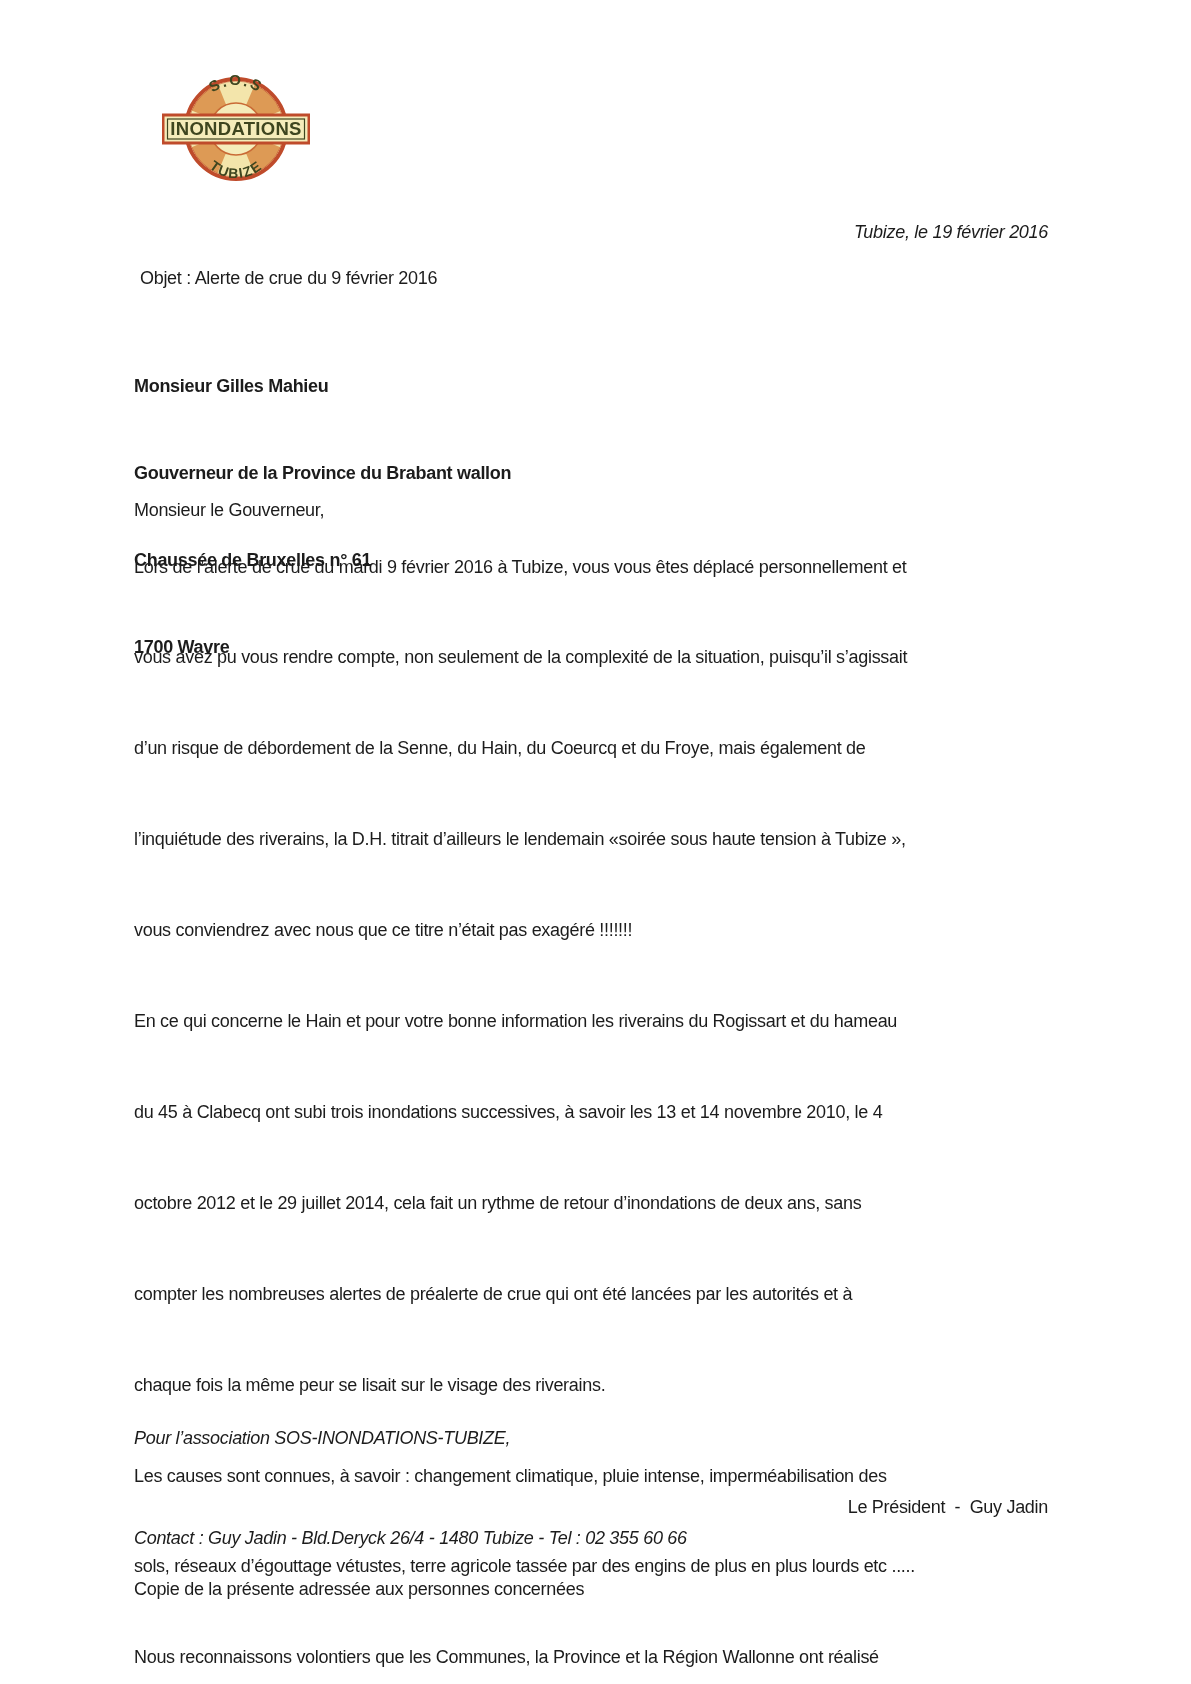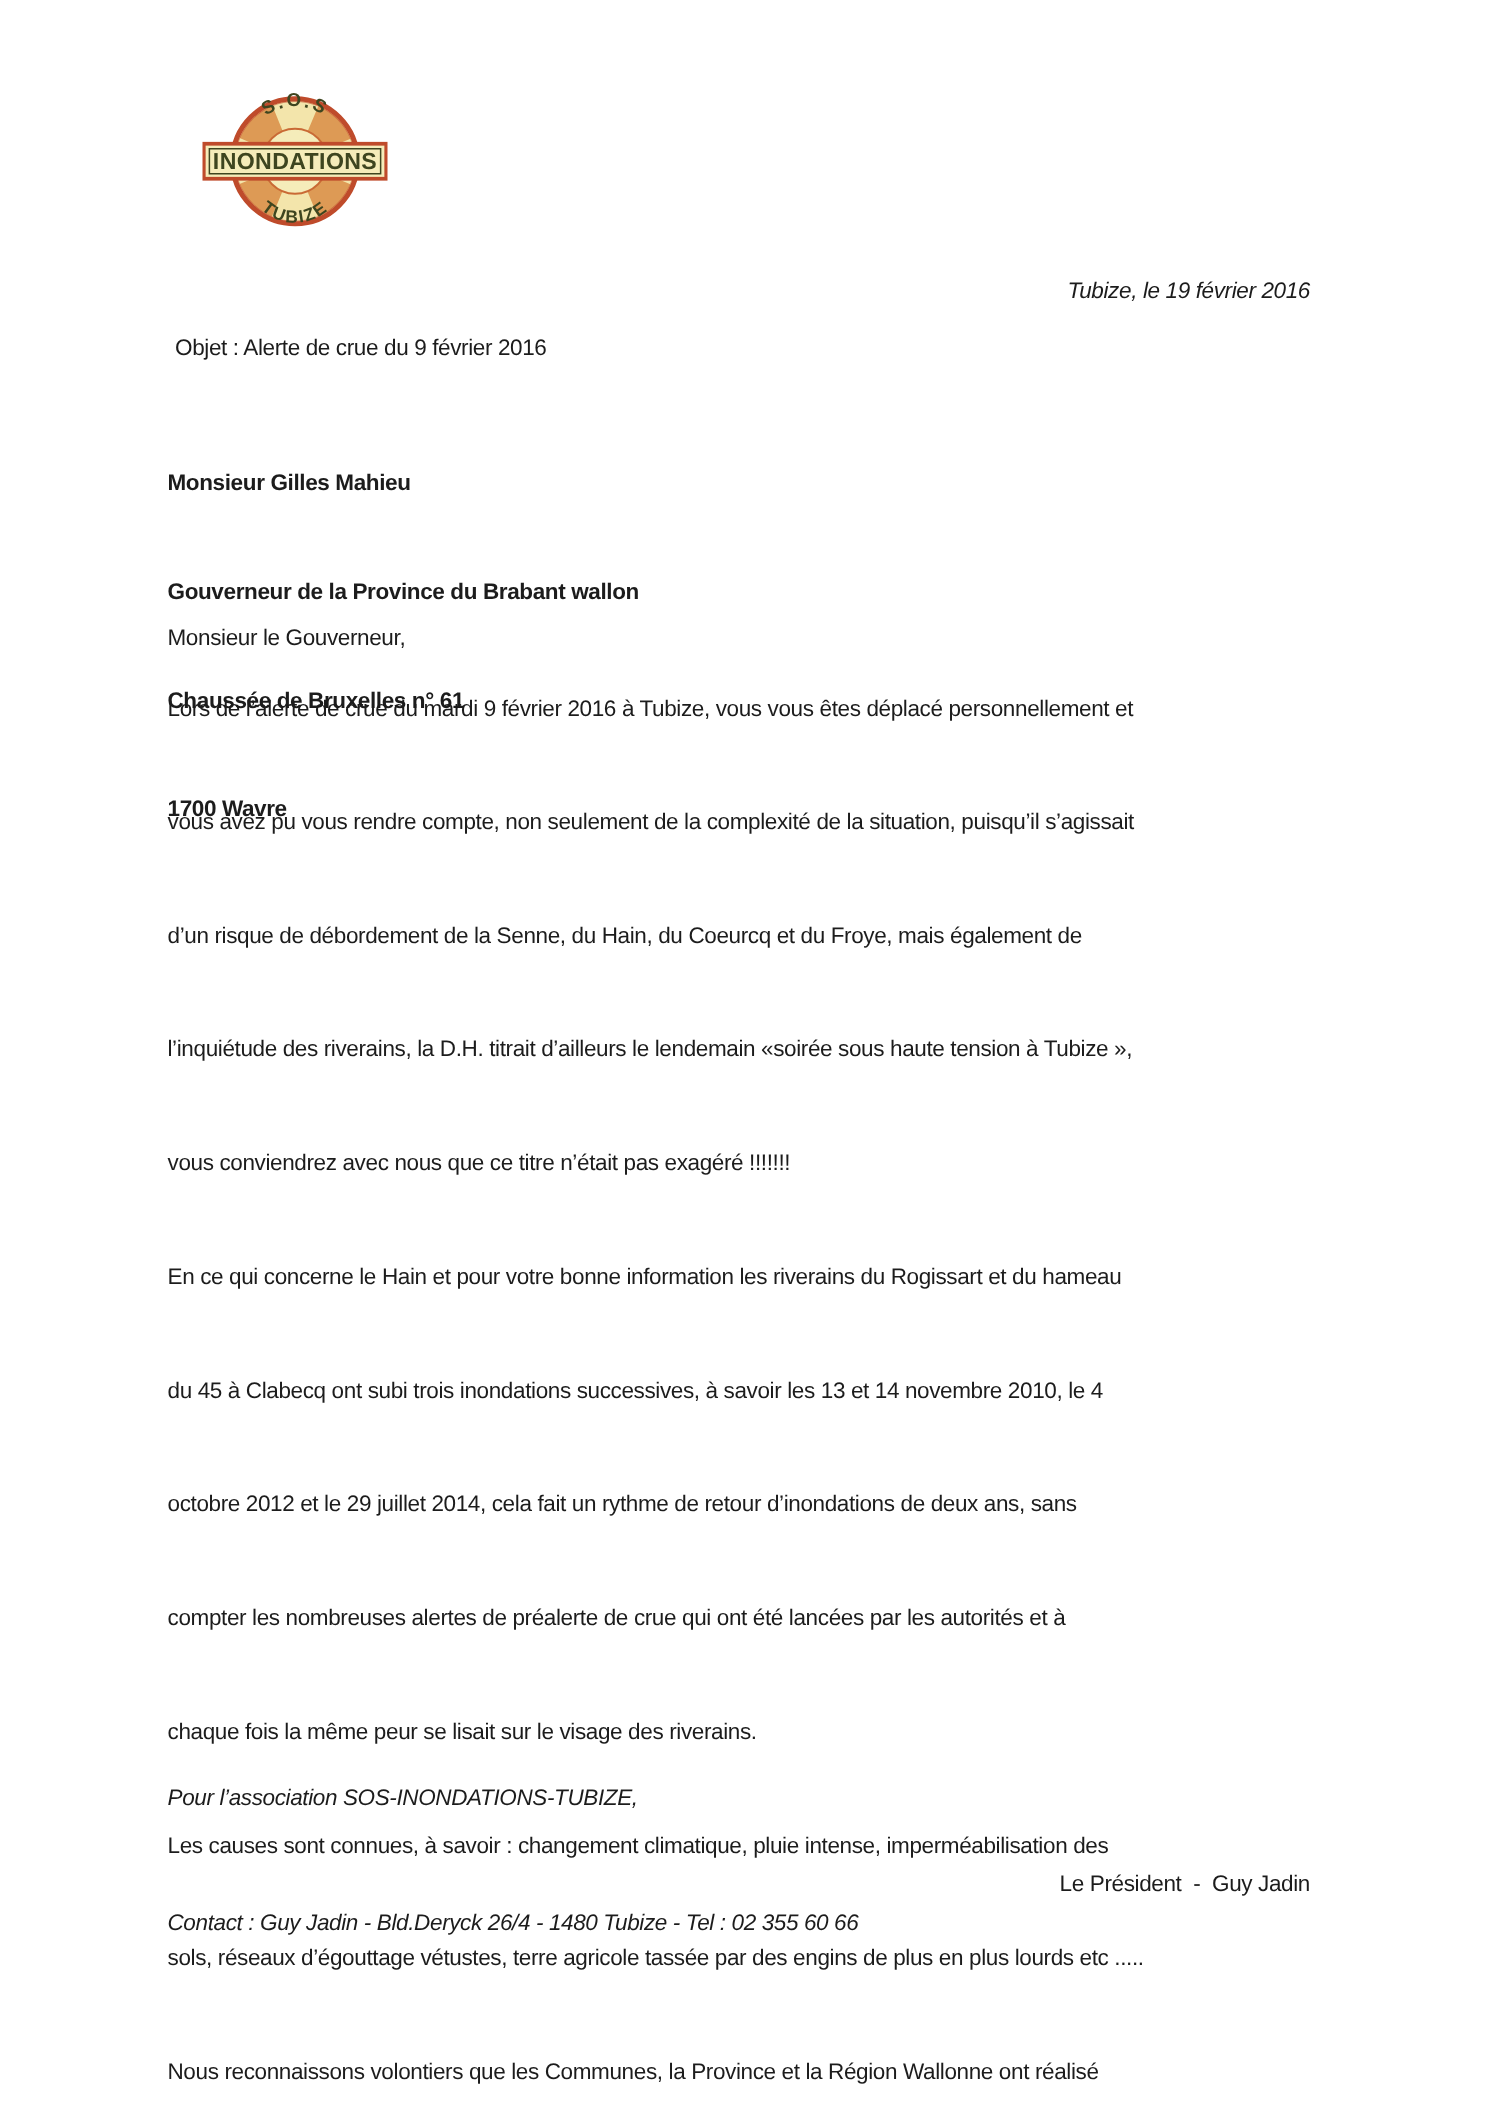--- a/index.html
+++ b/index.html
@@ -98,14 +98,15 @@
     
     
     
     
     
   </div>
 
   <div class="txt association-line">Pour l’association SOS-INONDATIONS-TUBIZE,</div>
   <div class="txt signature-line">Le Président  -  Guy Jadin</div>
   <div class="txt contact-line">Contact : Guy Jadin - Bld.Deryck 26/4 - 1480 Tubize - Tel : 02 355 60 66</div>
+  <div class="txt copy-line">Copie de la présente adressée aux personnes concernées</div>
 
 </div>
 
 </body></html>

